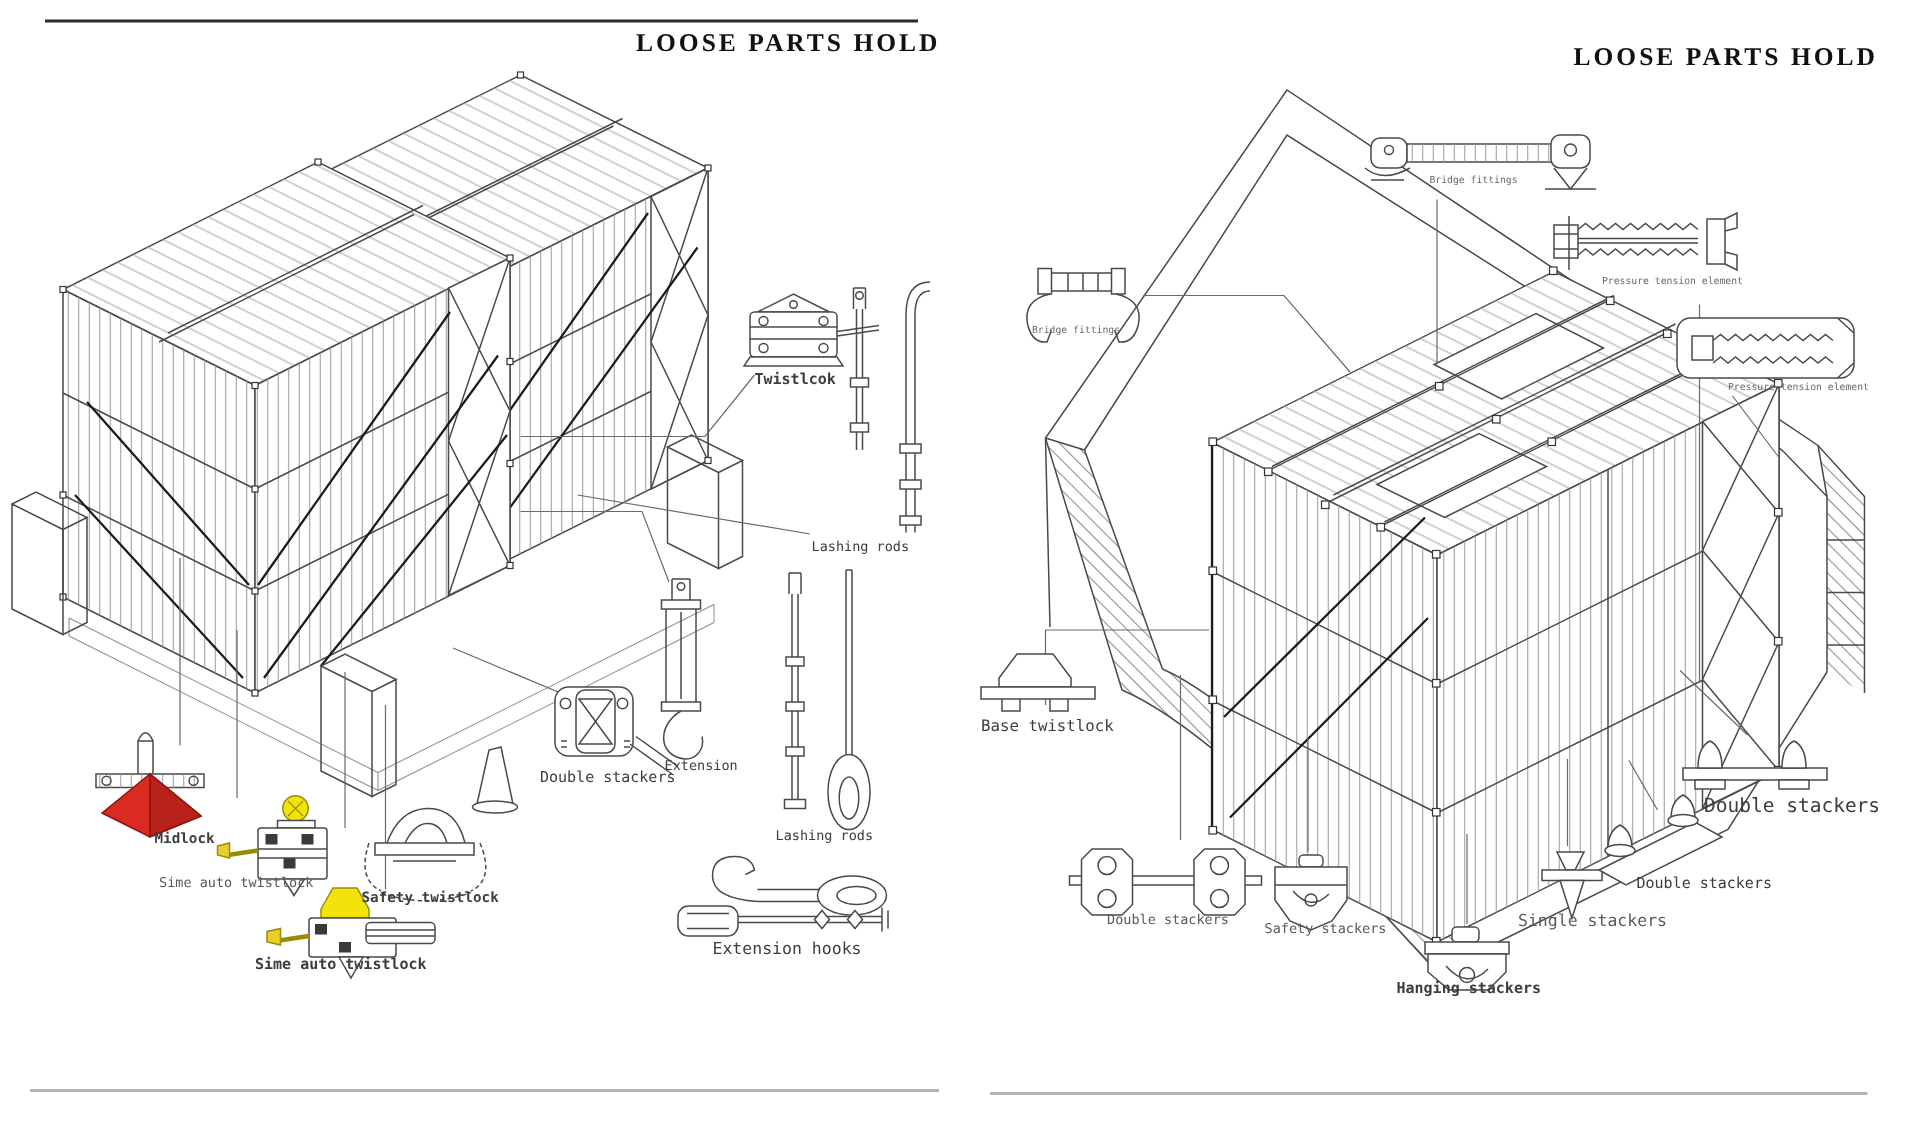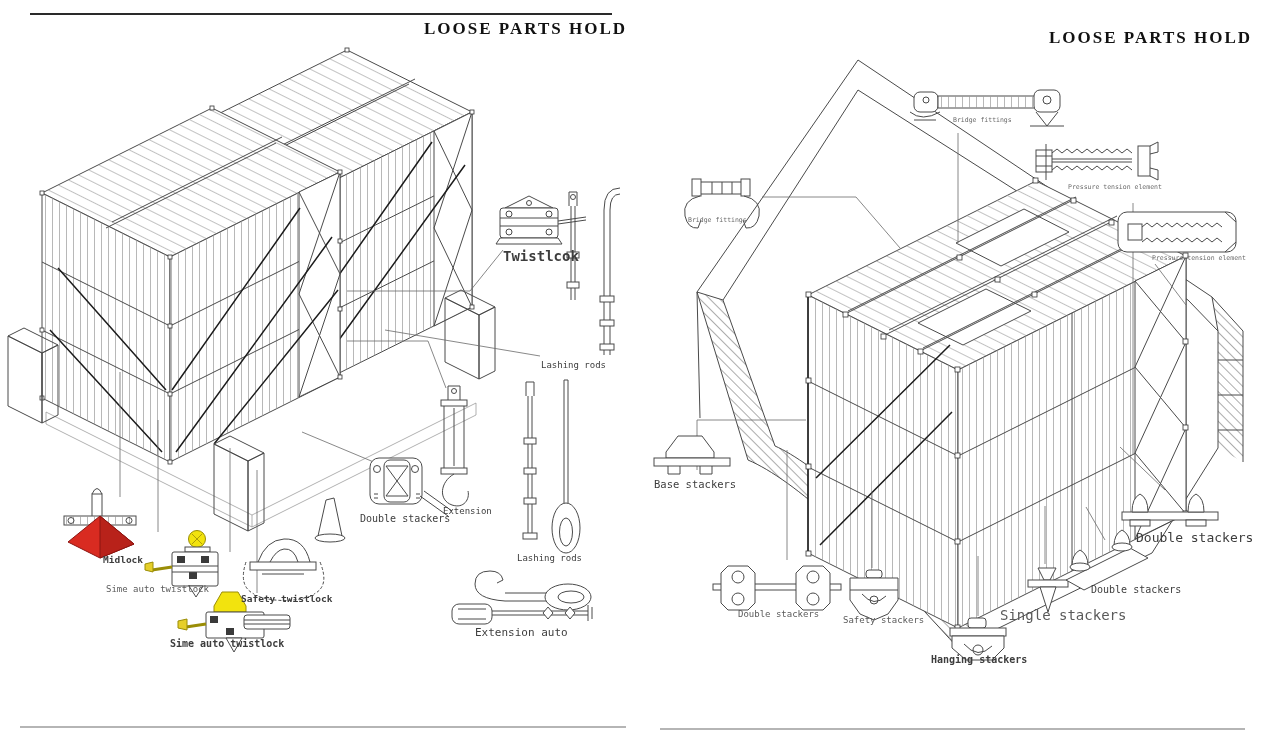--- a/index.html
+++ b/index.html
@@ -221,26 +221,26 @@
       <rect x="210" y="616" width="8" height="7" fill="#3a3a3a"></rect>
         <rect x="226" y="628" width="8" height="7" fill="#3a3a3a"></rect>
       <rect class="wf" x="244" y="615" width="46" height="14" rx="3"></rect>
       <path class="ln" d="M244,620 h46 M244,624 h46"></path>
       <path d="M206,624 L186,627" stroke="#9a8d06" stroke-width="3" fill="none"></path>
       <polygon points="178,621 187,619 187,630 178,628" fill="#e6cf2a" stroke="#9a8d06" stroke-width="1"></polygon>
       <polygon class="wf" points="226,638 242,638 234,652"></polygon>
     </g>
   </svg>
 
-  <span class="lbl" style="left:503px;top:249px;font-size:14px;font-weight:bold;">Twistlcok</span>
+  <span class="lbl" style="left:503px;top:249px;font-size:10px;font-weight:bold;">Twistlcok</span>
   <span class="lbl" style="left:541px;top:361px;font-size:9px;">Lashing rods</span>
   <span class="lbl" style="left:360px;top:514px;font-size:10px;">Double stackers</span>
   <span class="lbl" style="left:443px;top:507px;font-size:9px;">Extension</span>
   <span class="lbl" style="left:517px;top:554px;font-size:9px;">Lashing rods</span>
-  <span class="lbl" style="left:475px;top:627px;font-size:11px;">Extension auto</span>
+  <span class="lbl" style="left:475px;top:627px;font-size:11px;">Extension hooks</span>
   <span class="lbl" style="left:73px;top:555px;font-size:9.5px;font-weight:bold;padding-left:30px;">Midlock</span>
   <span class="lbl" style="left:106px;top:585px;font-size:9px;color:#5a5a5a;">Sime auto twistlock</span>
   <span class="lbl" style="left:241px;top:594px;font-size:9.5px;font-weight:bold;">Safety twistlock</span>
   <span class="lbl" style="left:170px;top:639px;font-size:10px;font-weight:bold;">Sime auto twistlock</span>
 
   <div class="rule" style="left:20px;top:726px;width:606px;height:2px;background:#b5b5b5;"></div>
 </div>
 
 <div class="page" id="page-right">
   <div class="title" style="left:414px;top:28px;">LOOSE PARTS HOLD</div>
@@ -399,22 +399,22 @@
       <ellipse class="wf" cx="1080" cy="567" rx="10" ry="4"></ellipse>
       <path class="wf" d="M1114,546 q0,-12 8,-16 q8,4 8,16 z"></path>
       <ellipse class="wf" cx="1122" cy="547" rx="10" ry="4"></ellipse>
     </g>
   </svg>
 
   <span class="lbl" style="left:318px;top:117px;font-size:6.5px;color:#6a6a6a;">Bridge fittings</span>
   <span class="lbl" style="left:53px;top:217px;font-size:6.5px;color:#6a6a6a;">Bridge fittings</span>
   <span class="lbl" style="left:433px;top:184px;font-size:6.5px;color:#6a6a6a;">Pressure tension element</span>
   <span class="lbl" style="left:517px;top:255px;font-size:6.5px;color:#6a6a6a;">Pressure tension element</span>
-  <span class="lbl" style="left:19px;top:479px;font-size:10.5px;">Base stackers</span>
+  <span class="lbl" style="left:19px;top:479px;font-size:10.5px;">Base twistlock</span>
   <span class="lbl" style="left:103px;top:610px;font-size:9px;color:#5a5a5a;">Double stackers</span>
   <span class="lbl" style="left:208px;top:616px;font-size:9px;color:#5a5a5a;text-align:center;">Safety stackers</span>
   <span class="lbl" style="left:296px;top:655px;font-size:10px;font-weight:bold;">Hanging stackers</span>
-  <span class="lbl" style="left:365px;top:608px;font-size:14px;color:#5a5a5a;">Single stackers</span>
+  <span class="lbl" style="left:377px;top:608px;font-size:11px;color:#5a5a5a;">Single stackers</span>
   <span class="lbl" style="left:501px;top:531px;font-size:13px;">Double stackers</span>
   <span class="lbl" style="left:456px;top:585px;font-size:10px;">Double stackers</span>
 
   <div class="rule" style="left:25px;top:728px;width:585px;height:2px;background:#b5b5b5;"></div>
 </div>
 
 </body></html>

